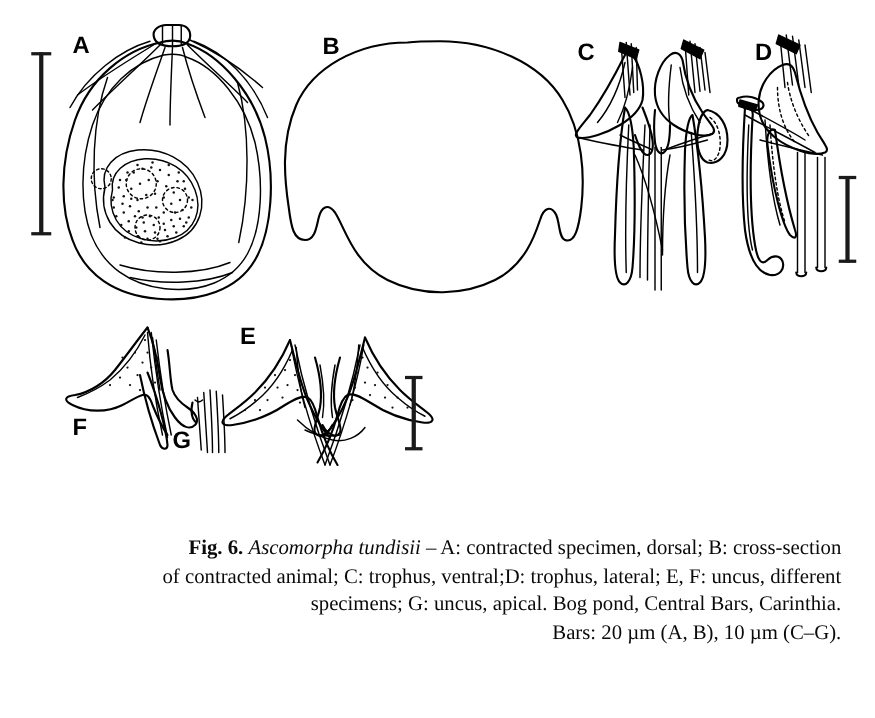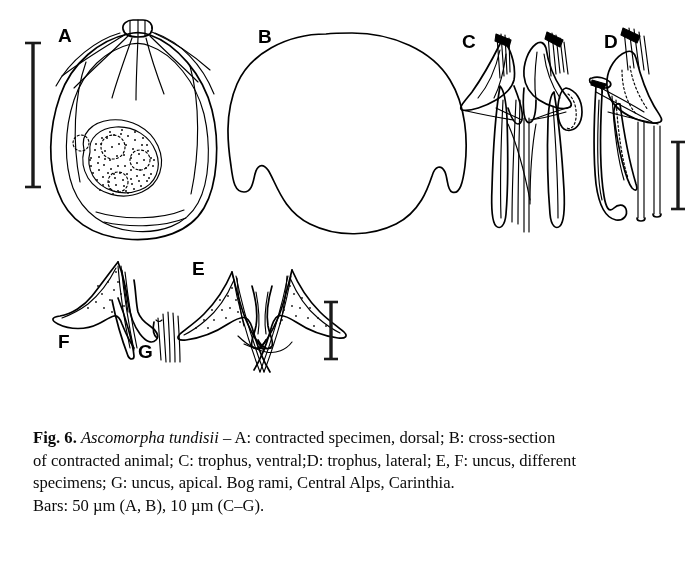--- a/index.html
+++ b/index.html
@@ -60,21 +60,21 @@
   .stipple { fill: #111111; }
   #caption {
     position: absolute;
     left: 33px;
     top: 427px;
     width: 640px;
     font-family: "Liberation Serif", serif;
     font-size: 16.6px;
     line-height: 22.5px;
     color: #0a0a0a;
-    text-align: left;
+    text-align: right;
   }
   #caption .line { white-space: nowrap; }
   .fig-no { font-weight: bold; }
   .species { font-style: italic; }
 </style>
 </head>
 <body>
 
 <div id="figure-area">
   <svg id="figure-svg" viewBox="0 0 700 420" xmlns="http://www.w3.org/2000/svg">
@@ -521,15 +521,15 @@
       <line class="bar-serif" x1="324" y1="302" x2="338" y2="302"></line>
       <line class="bar-serif" x1="324" y1="359" x2="338" y2="359"></line>
     </g>
 
   </svg>
 </div>
 
 <div id="caption">
   <div class="line"><span class="fig-no">Fig. 6.</span><span>&nbsp;</span><span class="species">Ascomorpha tundisii</span><span> – </span><span>A:  contracted specimen, dorsal; B: cross-section</span></div>
   <div class="line">of contracted animal; C: trophus, ventral;D: trophus, lateral; E, F: uncus, different</div>
-  <div class="line">specimens; G: uncus, apical. Bog rami, Central Alps, Carinthia.</div>
-  <div class="line">Bars: 50 µm (A, B), 10 µm (C–G).</div>
+  <div class="line">specimens; G: uncus, apical. Bog pond, Central Bars, Carinthia.</div>
+  <div class="line">Bars: 20 µm (A, B), 10 µm (C–G).</div>
 </div>
 
 </body></html>

